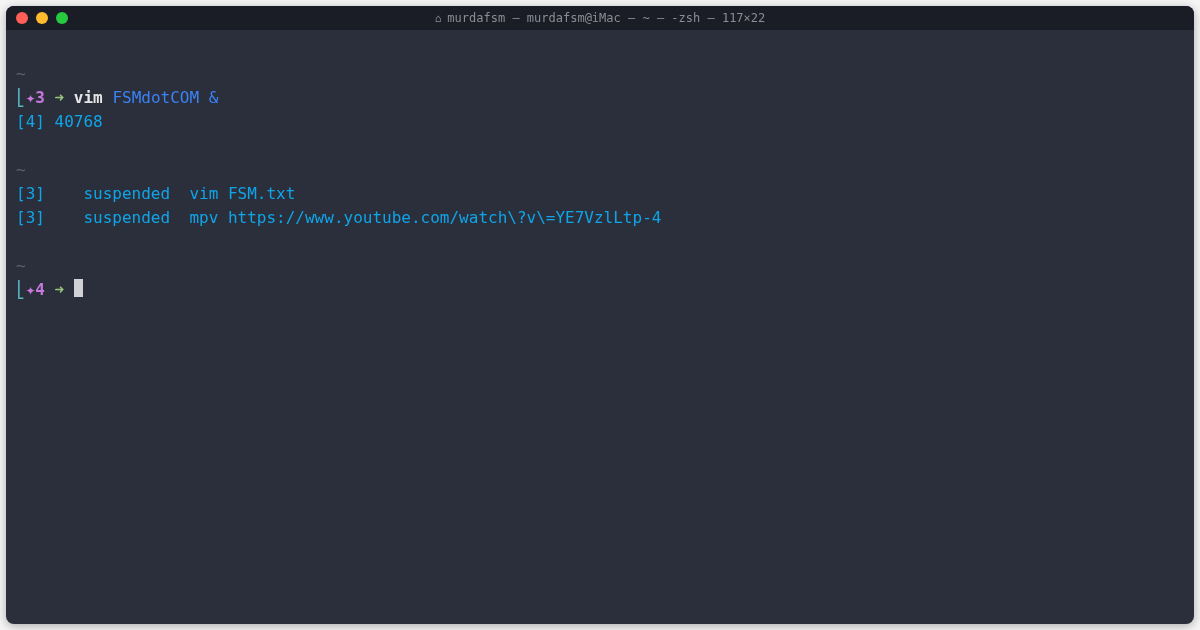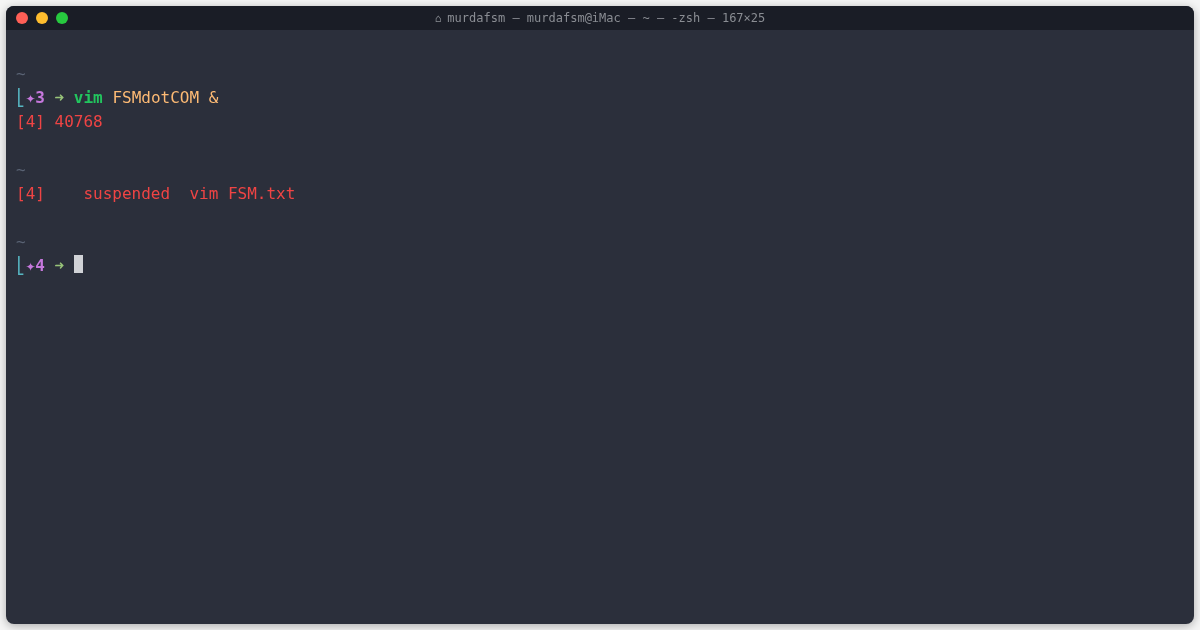--- a/index.html
+++ b/index.html
@@ -88,28 +88,28 @@
     }
     .prompt-num {
       color: #c678dd;
       font-weight: bold;
     }
     .prompt-arrow {
       color: #98c379;
       font-weight: bold;
     }
     .cmd-green {
-      color: #22c55e;
+      color: #e5e5e5;
       font-weight: bold;
     }
     .cmd-white {
-      color: #fdba74;
+      color: #3b82f6;
     }
     .output {
-      color: #ef4444;
+      color: #0ea5e9;
     }
     .cursor {
       display: inline-block;
       width: 9px;
       height: 18px;
       background: #d0d2d6;
       vertical-align: text-bottom;
       margin-bottom: 2px;
     }
   </style>
@@ -118,28 +118,29 @@
 
 <div class="terminal-window">
   <div class="titlebar">
     <div class="traffic-lights">
       <div class="light red"></div>
       <div class="light yellow"></div>
       <div class="light green"></div>
     </div>
     <div class="title">
       <span class="home-icon">⌂</span>
-      <span>murdafsm — murdafsm@iMac — ~ — -zsh — 167×25</span>
+      <span>murdafsm — murdafsm@iMac — ~ — -zsh — 117×22</span>
     </div>
   </div>
   <div class="terminal-body">
     <div class="blank"></div>
     <div class="line"><span class="tilde">~</span></div>
     <div class="line"><span class="prompt-bracket">⎣</span><span class="prompt-sparkle">✦</span><span class="prompt-num">3</span> <span class="prompt-arrow">➜</span> <span class="cmd-green">vim</span><span class="cmd-white"> FSMdotCOM &amp;</span></div>
     <div class="line output">[4] 40768</div>
     <div class="blank"></div>
     <div class="line"><span class="tilde">~</span></div>
-    <div class="line output">[4]    suspended  vim FSM.txt</div>
+    <div class="line output">[3]    suspended  vim FSM.txt</div>
+    <div class="line output">[3]    suspended  mpv https://www.youtube.com/watch\?v\=YE7VzlLtp-4</div>
     <div class="blank"></div>
     <div class="line"><span class="tilde">~</span></div>
     <div class="line"><span class="prompt-bracket">⎣</span><span class="prompt-sparkle">✦</span><span class="prompt-num">4</span> <span class="prompt-arrow">➜</span> <span class="cursor"></span></div>
   </div>
 </div>
 
 </body></html>

